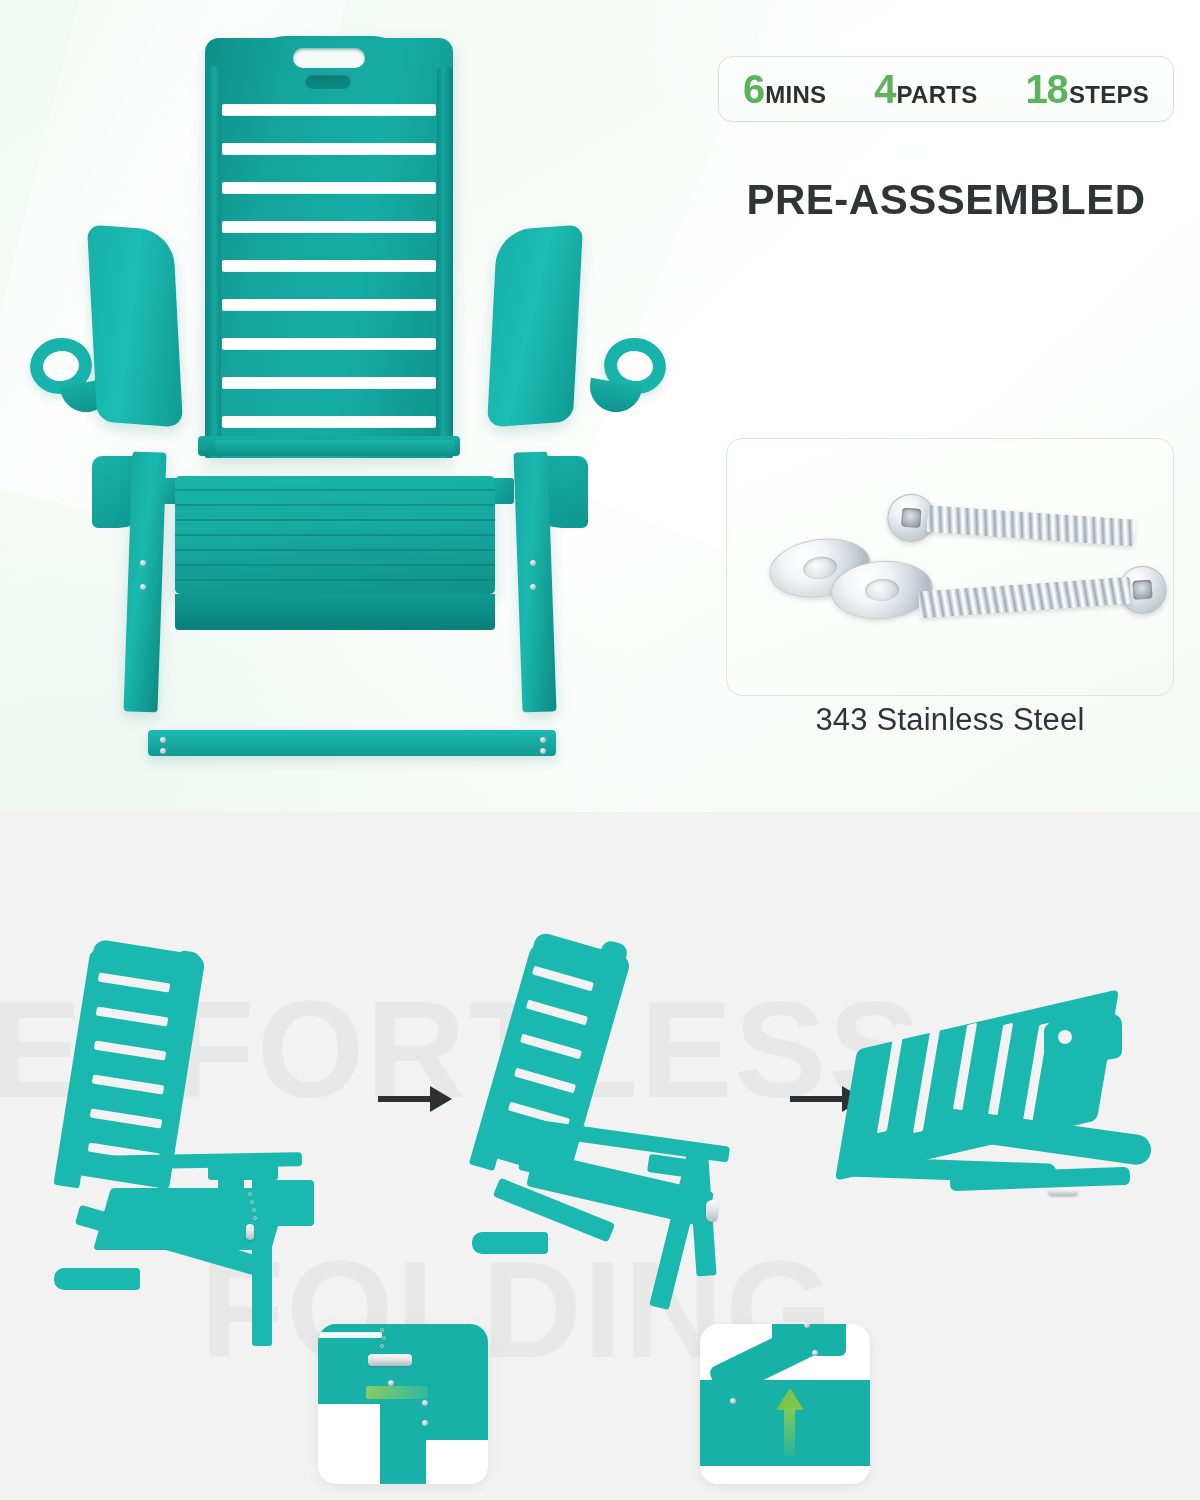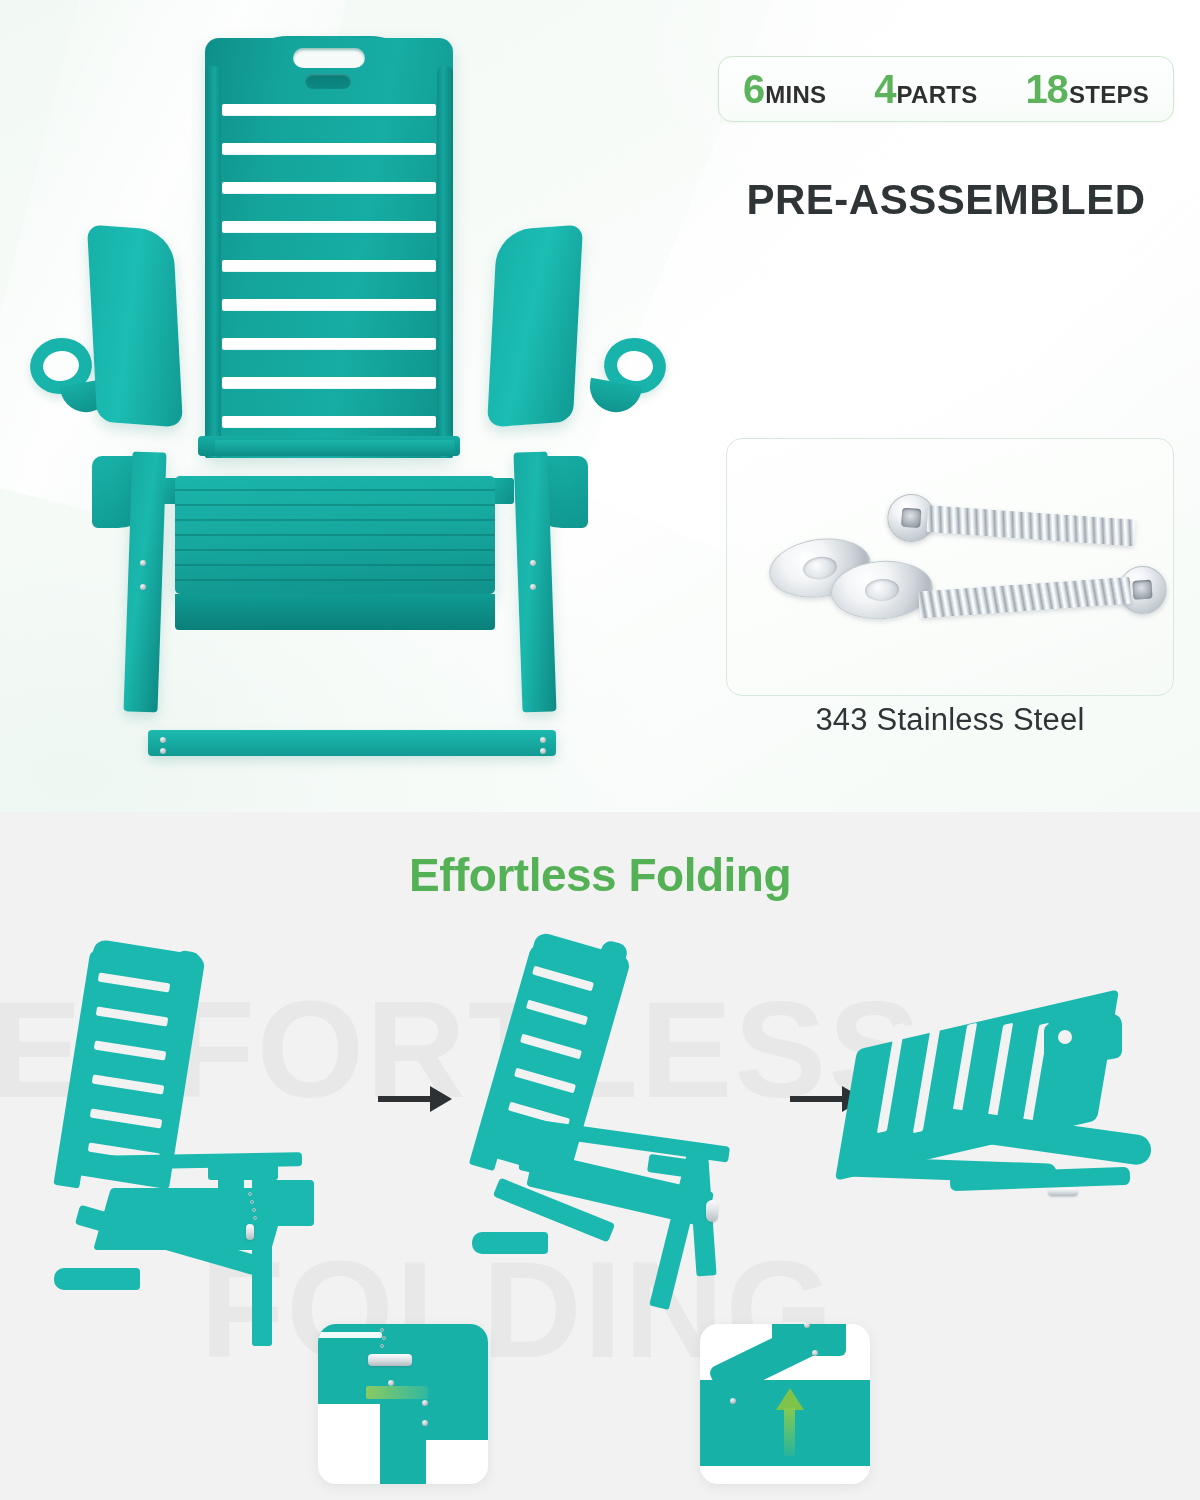--- a/index.html
+++ b/index.html
@@ -411,21 +411,20 @@
       </div>
     </div>
     <div class="hw-caption">343 Stainless Steel</div>
   </div>
 
   <div class="bottom-section">
 
     <div class="wm wm-1">EFFORTLESS</div>
     <div class="wm wm-2">FOLDING</div>
 
-    <div class="fold-title">Effortless Folding</div>
 
     <div class="chair" style="left:40px; top:130px; width:320px; height:330px;">
 
       <div class="cpart" style="left:32px; top:6px; width:26px; height:240px; transform:rotate(9deg); border-radius:10px 10px 3px 3px;"></div>
       <div class="cpart" style="left:118px; top:8px; width:26px; height:236px; transform:rotate(9deg); border-radius:10px 10px 3px 3px;"></div>
       <div class="cpart" style="left:36px; top:4px; width:112px; height:236px; transform:rotate(9deg); border-radius:12px 12px 4px 4px;"></div>
       <div class="cslot" style="left:58px; top:36px; width:72px; height:9px; transform:rotate(9deg);"></div>
       <div class="cslot" style="left:56px; top:70px; width:72px; height:9px; transform:rotate(9deg);"></div>
       <div class="cslot" style="left:54px; top:104px; width:72px; height:9px; transform:rotate(9deg);"></div>
       <div class="cslot" style="left:52px; top:138px; width:72px; height:9px; transform:rotate(9deg);"></div>

